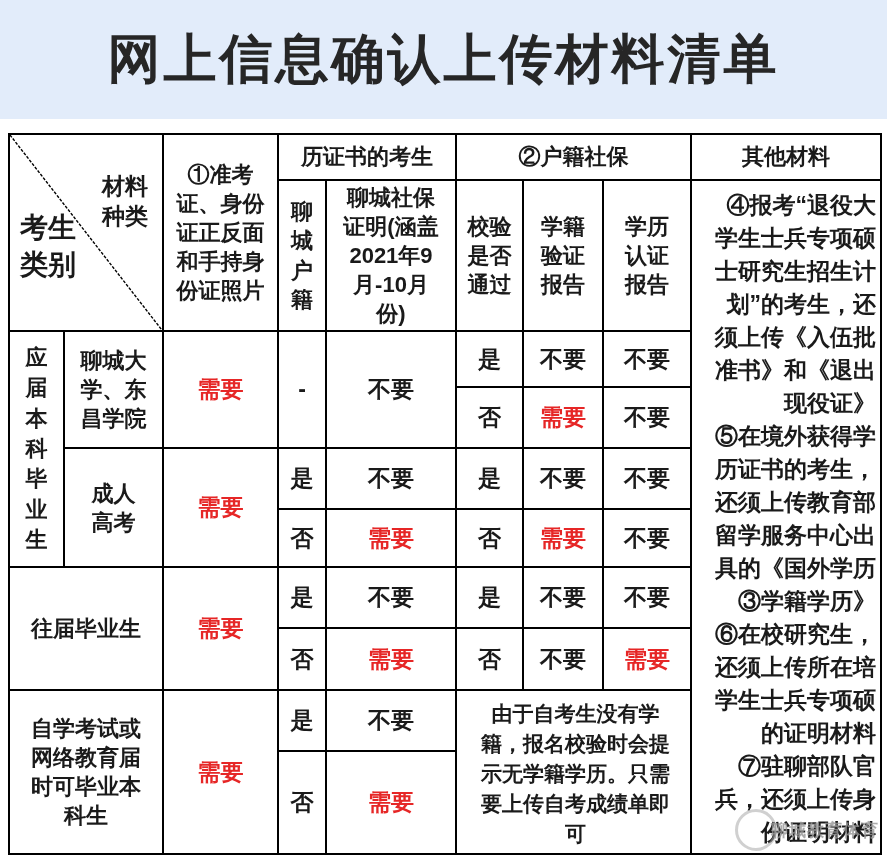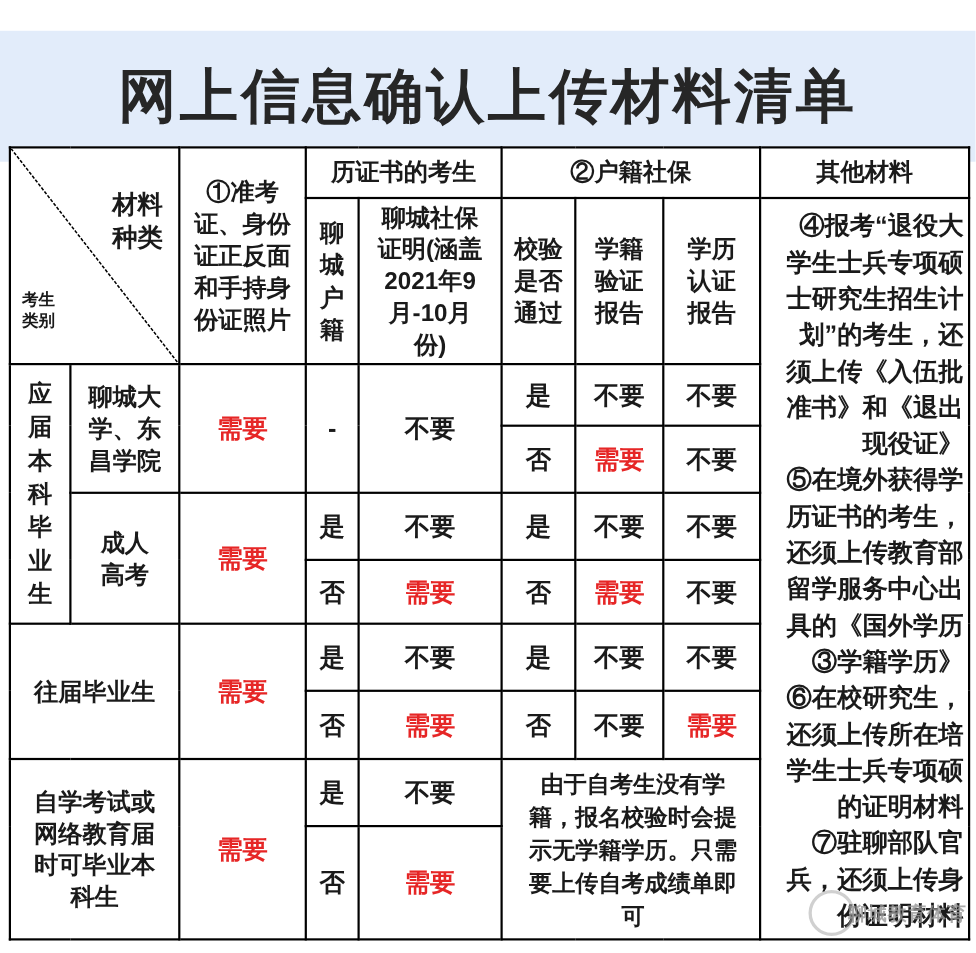--- a/index.html
+++ b/index.html
@@ -5,21 +5,21 @@
   * { box-sizing: border-box; margin: 0; padding: 0; }
   html, body {
     width: 887px; height: 866px;
     background: #ffffff;
     font-family: "Liberation Sans", sans-serif;
     overflow: hidden;
   }
   .banner {
     width: 887px; height: 119px;
     background: #e2ecfa;
-    display: flex; align-items: center; justify-content: center; margin-top: 28px;
+    display: flex; align-items: center; justify-content: center;
   }
   .banner h1 {
     font-size: 53px; font-weight: 900; color: #262626;
     letter-spacing: 3px; white-space: nowrap;
   }
   .table-wrap { position: absolute; left: 8px; top: 133px; }
   table {
     border-collapse: collapse; table-layout: fixed;
     width: 872px; background: #ffffff;
   }
@@ -38,22 +38,22 @@
     word-break: break-all; line-height: 1.38;
   }
   .vtext-tall span { line-height: 1.34; }
   td.diag { position: relative; padding: 0; }
   td.diag svg { position: absolute; left: 0; top: 0; width: 100%; height: 100%; }
   .diag-tr {
     position: absolute; top: 36px; right: 14px;
     font-size: 23px; font-weight: 700; text-align: left;
   }
   .diag-bl {
-    position: absolute; bottom: 28px; left: 10px;
-    font-size: 15px; font-weight: 700; text-align: left;
+    position: absolute; bottom: 46px; left: 10px;
+    font-size: 28px; font-weight: 700; text-align: left;
   }
   td.other-cell {
     position: relative;
     text-align: right; vertical-align: top;
     padding: 8px 4px 4px 14px;
     font-size: 23px; line-height: 33px;
   }
   .other-item { white-space: pre-line; }
   td.note-cell {
     text-align: center; vertical-align: top;

